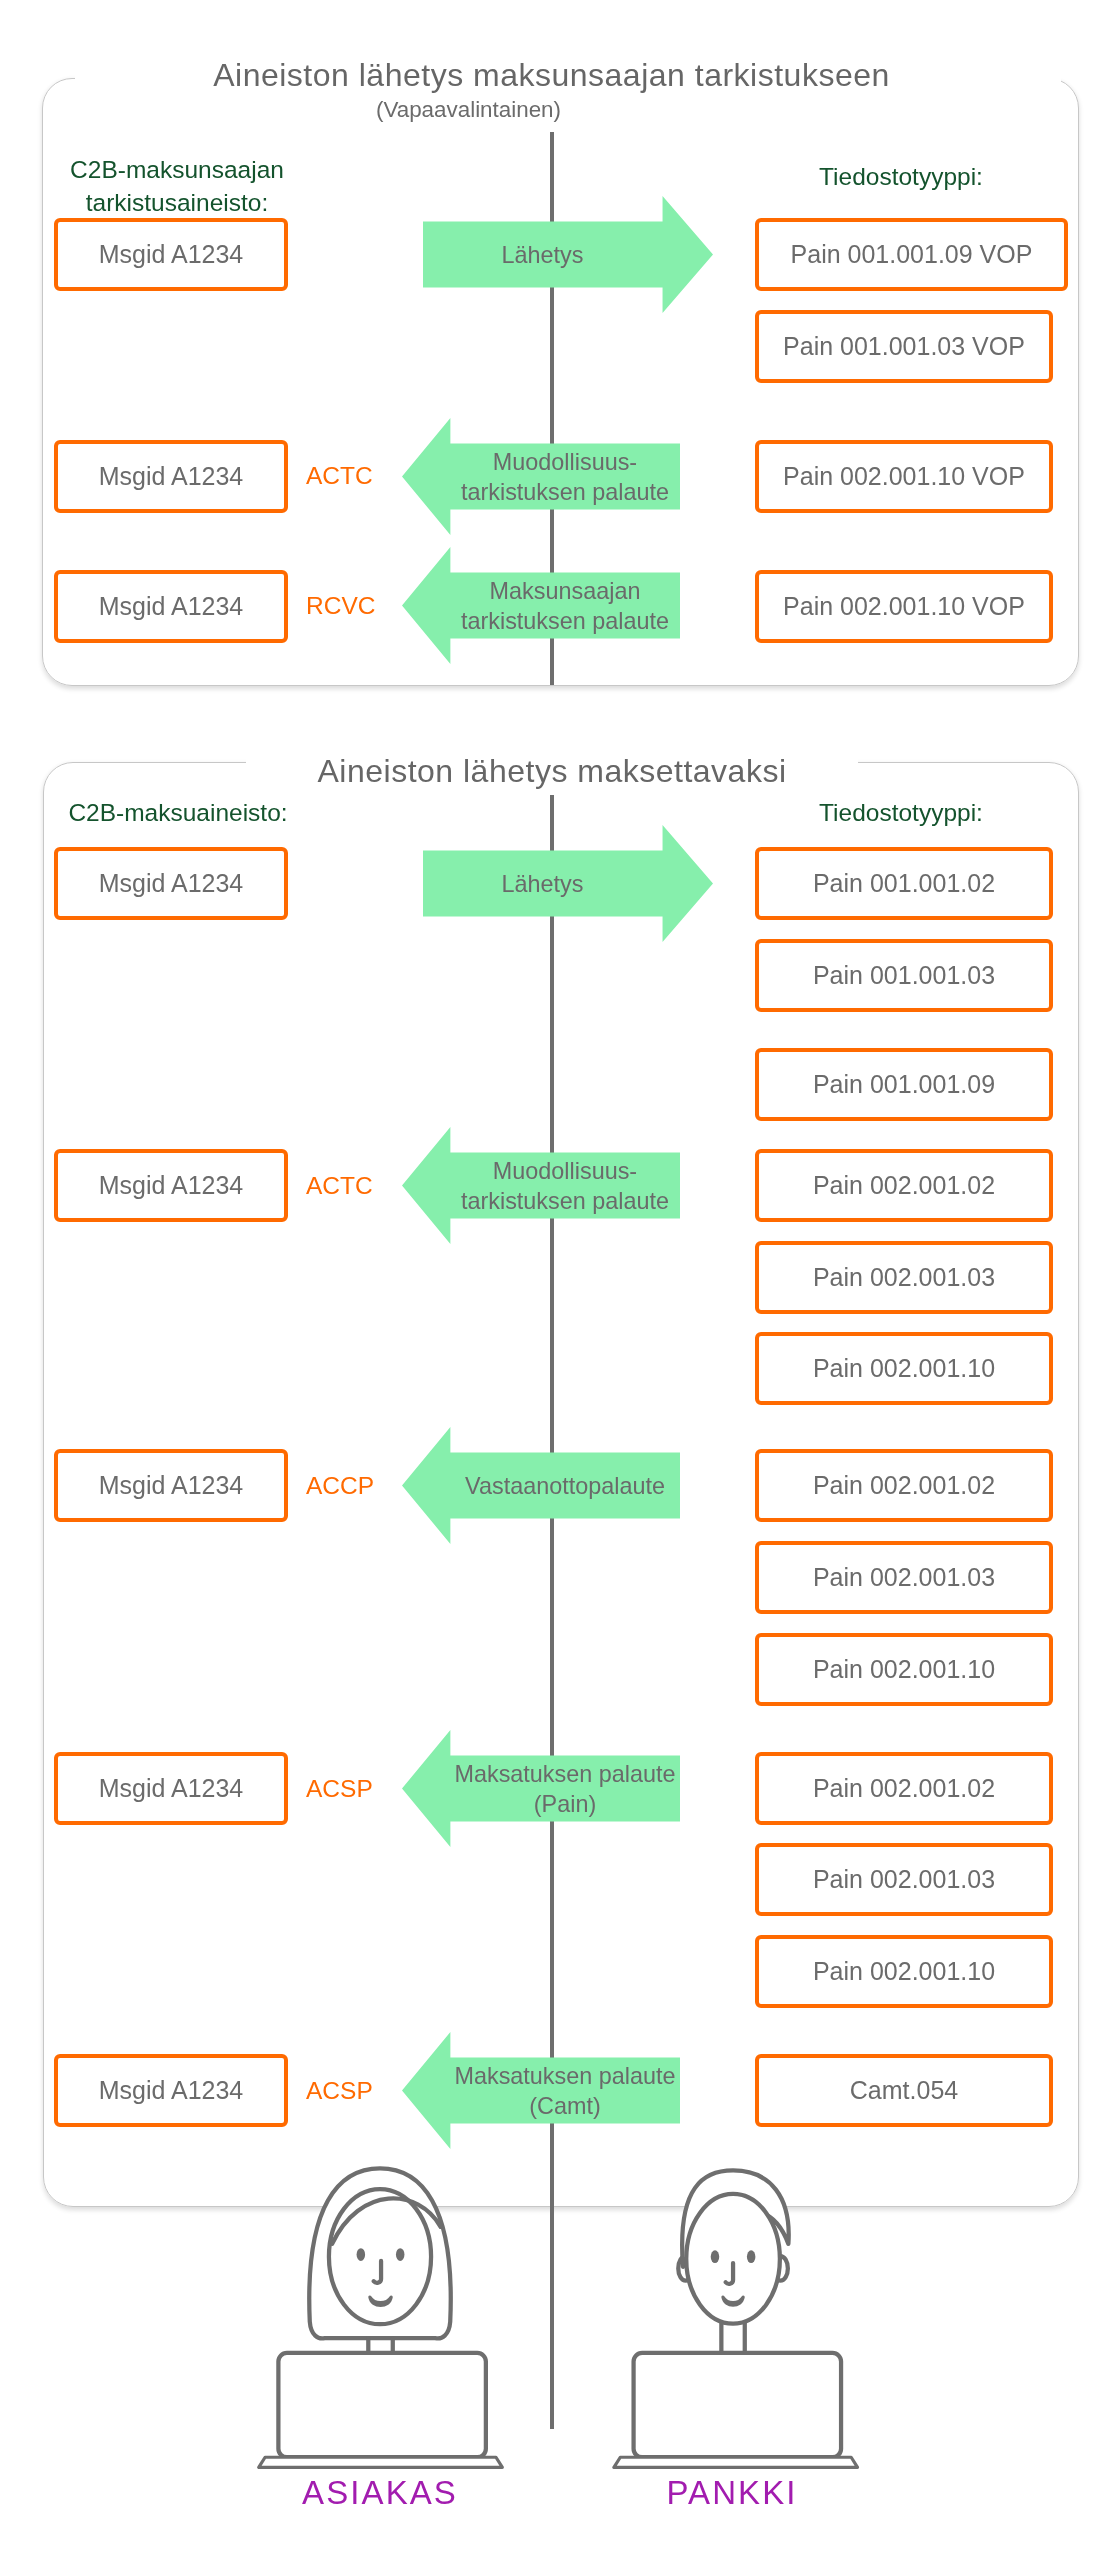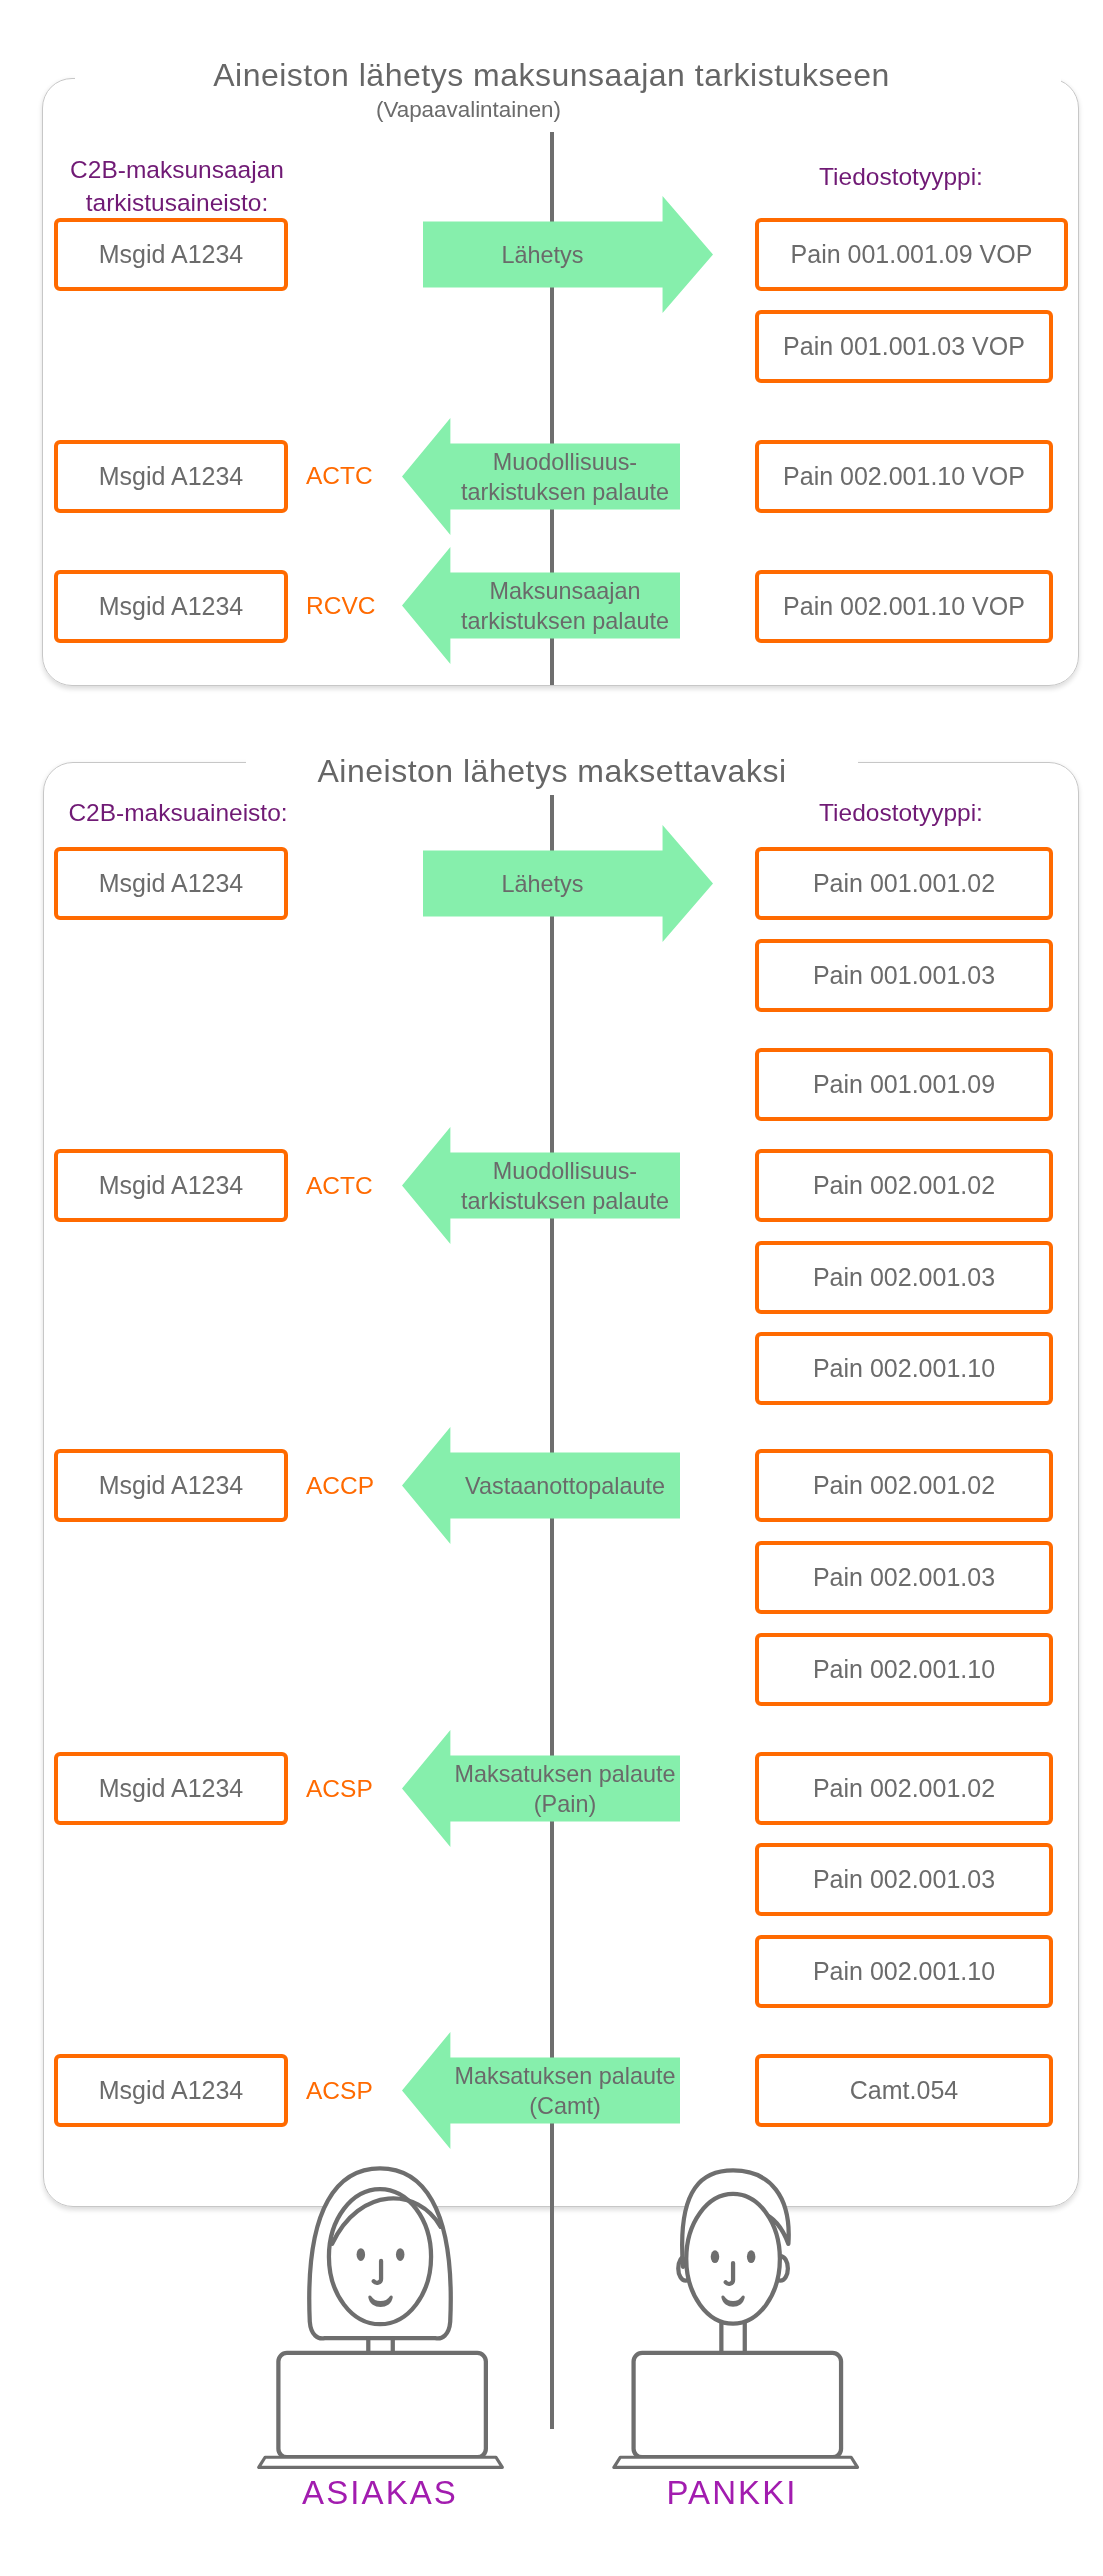--- a/index.html
+++ b/index.html
@@ -4,21 +4,21 @@
 <style>
   html,body{margin:0;padding:0;background:#ffffff;}
   #canvas{position:relative;width:1103px;height:2576px;background:#ffffff;overflow:hidden;
           font-family:"Liberation Sans", sans-serif;color:#6b6b6b;}
   .panel{position:absolute;border:1.6px solid #c7c7c7;border-radius:30px;background:transparent;
          box-shadow:0 2.7px 5.3px rgba(0,0,0,0.14);}
   .legend-cover{position:absolute;background:#ffffff;}
   .divider{position:absolute;width:3.7px;background:#6e6e6e;}
   .sec-title{position:absolute;font-size:32px;letter-spacing:0.5px;color:#666666;text-align:center;white-space:nowrap;margin-top:8px;}
   .sec-subtitle{position:absolute;font-size:22.4px;color:#6b6b6b;text-align:center;white-space:nowrap;}
-  .col-label{position:absolute;font-size:24.5px;color:#701a75;text-align:center;line-height:33px;white-space:nowrap;}
+  .col-label{position:absolute;font-size:24.5px;color:#14532d;text-align:center;line-height:33px;white-space:nowrap;}
   .msg-box,.file-box{position:absolute;box-sizing:border-box;border:4.3px solid #ff6a00;border-radius:6px;
        background:#ffffff;display:flex;align-items:center;justify-content:center;
        font-size:25px;color:#6b6b6b;white-space:nowrap;}
   .status{position:absolute;font-size:24.5px;color:#ff6a00;white-space:nowrap;display:flex;align-items:center;}
   .arrow{position:absolute;background:#86efac;display:flex;flex-direction:column;align-items:center;
          justify-content:center;font-size:23.4px;line-height:30px;color:#6a6a6a;text-align:center;box-sizing:border-box;}
   .arrow.right{clip-path:polygon(0% 21.8%,82.6% 21.8%,82.6% 0%,100% 50%,82.6% 100%,82.6% 78.2%,0% 78.2%);padding-right:51px;}
   .arrow.left{clip-path:polygon(100% 21.8%,17.4% 21.8%,17.4% 0%,0% 50%,17.4% 100%,17.4% 78.2%,100% 78.2%);padding-left:48px;}
   .footer-label{position:absolute;font-size:33px;letter-spacing:2.1px;color:#a21caf;text-align:center;white-space:nowrap;}
   .figure{position:absolute;width:266px;height:320px;}

